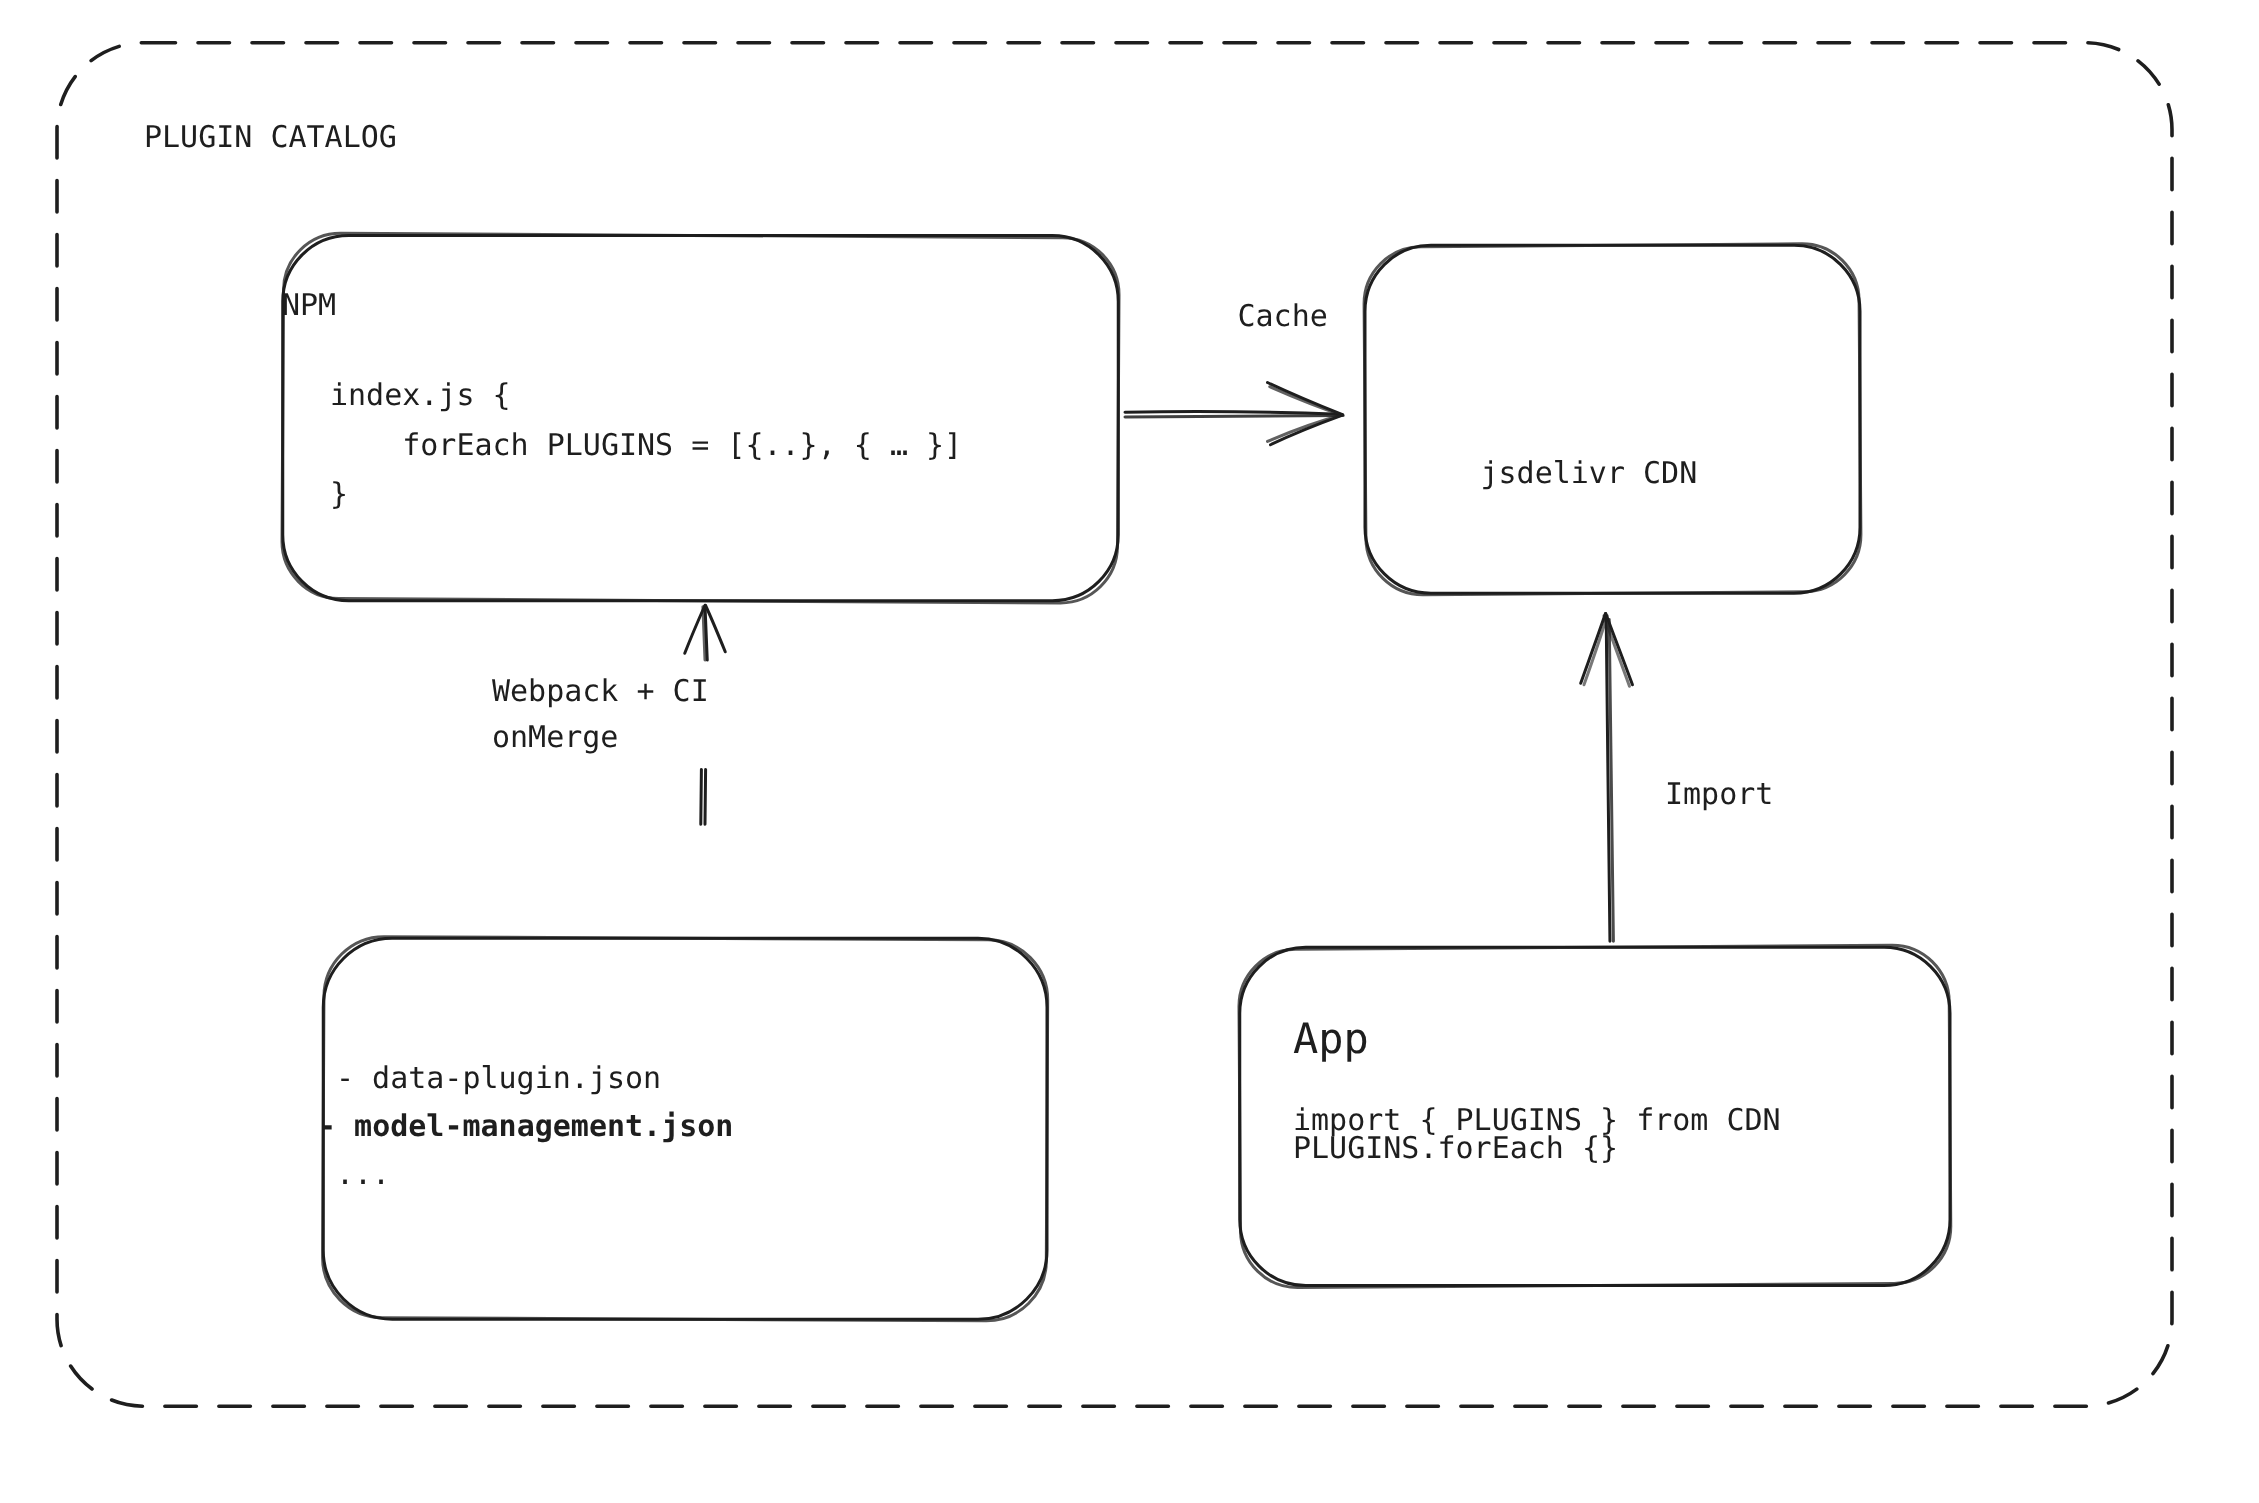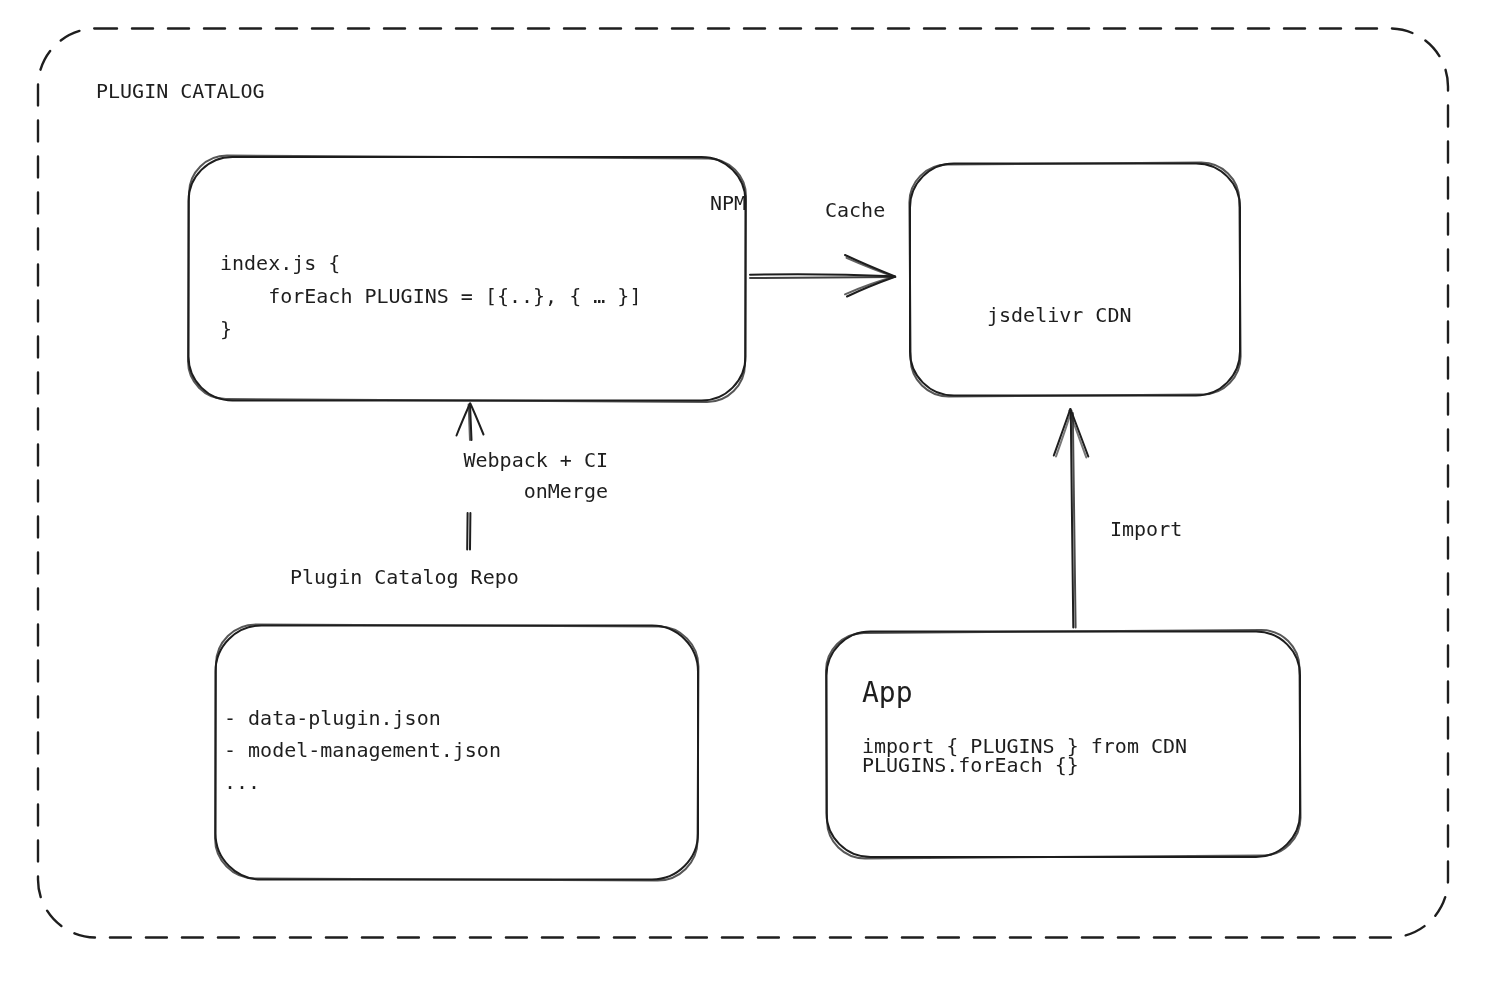--- a/index.html
+++ b/index.html
@@ -16,21 +16,21 @@
     position:absolute;
     line-height:1;
     font-size:20px;
     white-space:pre;
     color:#1e1e1e;
   }
   .code{
     line-height:33px;
     white-space:pre;
   }
-  .center{text-align:right;}
+  .center{text-align:left;}
 </style>
 </head>
 <body>
 
 <div class="canvas">
 
   <svg class="sketch" width="1506" height="1002" viewBox="0 0 1506 1002" fill="none" stroke="#1e1e1e" stroke-width="2" stroke-linecap="round" stroke-linejoin="round">
 
     <g>
       <rect x="38" y="28.5" width="1410" height="909" rx="58" stroke-width="2.4" stroke-dasharray="21 15"></rect>
@@ -91,23 +91,22 @@
     forEach PLUGINS = [{..}, { … }]
 }</div>
 
   <div class="lbl" style="left:790px;top:200px;margin-left:35px;">Cache</div>
 
   <div class="lbl" style="left:987px;top:264px;margin-top:41px;">jsdelivr CDN</div>
 
   <div class="lbl center" style="left:328px;top:481px;width:280px;">onMerge</div>
   <div class="lbl center" style="left:328px;top:450px;width:280px;">Webpack + CI</div>
 
-  <div class="lbl" style="left:290px;top:567px;">Plugin Catalog Repo</div>
   <div class="lbl" style="left:224px;top:708px;">- data-plugin.json</div>
-  <div class="lbl" style="left:224px;top:740px;">- model-management.json</div>
+  <div class="lbl" style="left:212px;top:740px;font-weight:bold;">- model-management.json</div>
   <div class="lbl" style="left:224px;top:772px;">...</div>
 
   <div class="lbl" style="left:1110px;top:519px;">Import</div>
 
   <div class="lbl" style="left:862px;top:679px;font-size:28px;">App</div>
   <div class="lbl" style="left:862px;top:736px;">import { PLUGINS } from CDN</div>
   <div class="lbl" style="left:862px;top:755px;text-align:right;">PLUGINS.forEach {}</div>
 
 </div>
 

